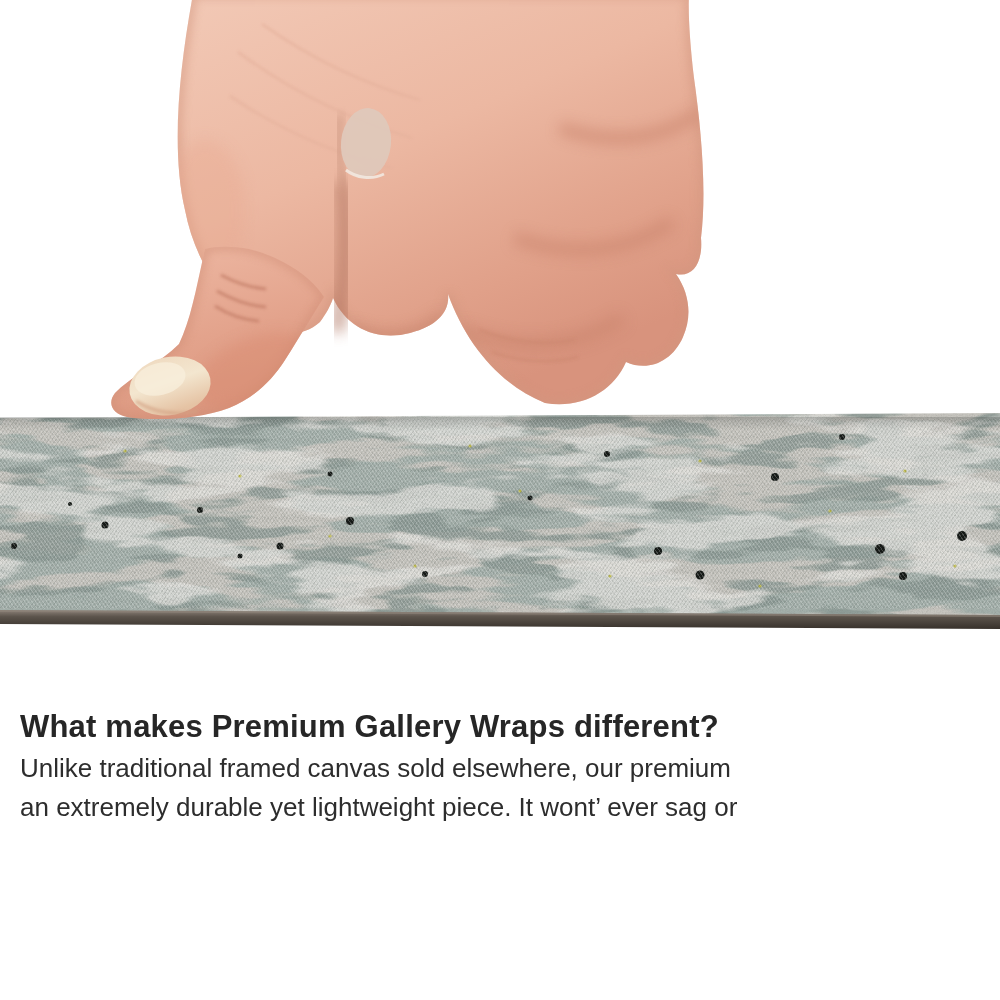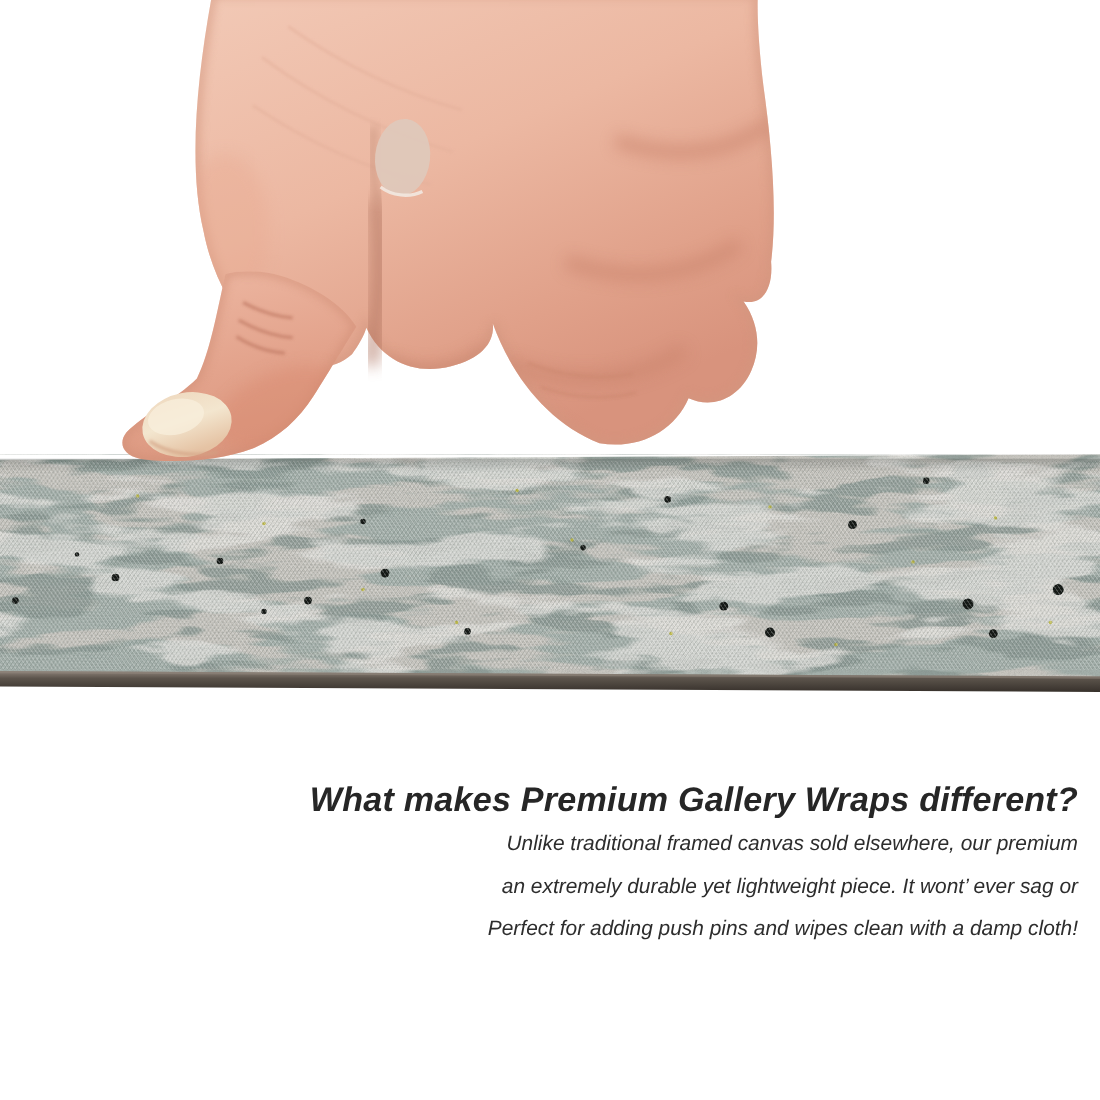--- a/index.html
+++ b/index.html
@@ -19,27 +19,27 @@
   .shade{
     position:absolute;left:0;top:4px;right:0;height:12px;pointer-events:none;
     background:linear-gradient(rgba(40,45,42,.22),rgba(40,45,42,0));
   }
   
   .hand{position:absolute;top:0;left:0;width:1000px;height:432px;z-index:2;}
   .hand svg{display:block;width:100%;height:100%;}
   
   .caption{
     position:absolute;left:20px;right:20px;top:707px;z-index:1;
-    text-align:right;color:#2d2d2d;font-style:italic;
+    text-align:left;color:#2d2d2d;
   }
   .caption h1{
     margin:0 0 2px 0;font-size:31px;line-height:40px;font-weight:700;
     letter-spacing:.2px;color:#262626;
   }
-  .caption p{margin:0;font-size:19px;line-height:38.5px;font-weight:400;}
+  .caption p{margin:0;font-size:26px;line-height:38.5px;font-weight:400;}
 </style>
 </head>
 <body>
 
 <div class="stage">
 
   <div class="strip">
     <svg viewBox="0 0 1000 218" preserveAspectRatio="none">
       <defs>
         <linearGradient id="edgeg" x1="0" y1="0" x2="0" y2="1">
@@ -189,16 +189,15 @@
       <ellipse cx="170" cy="386" rx="41" ry="29" transform="rotate(-11 170 386)" fill="url(#nailg)"></ellipse>
       <ellipse cx="160" cy="379" rx="26" ry="16" transform="rotate(-14 160 379)" fill="#f8efdc" opacity="0.75"></ellipse>
       <path d="M136,401 C152,412 176,416 198,411" stroke="#d3a183" stroke-width="3" fill="none" opacity="0.7" filter="url(#soft2)"></path>
     </svg>
   </div>
 
   <div class="caption">
     <h1>What makes Premium Gallery Wraps different?</h1>
     <p>Unlike traditional framed canvas sold elsewhere, our premium</p>
     <p>an extremely durable yet lightweight piece. It wont’ ever sag or</p>
-    <p>Perfect for adding push pins and wipes clean with a damp cloth!</p>
   </div>
 
 </div>
 
 </body></html>

